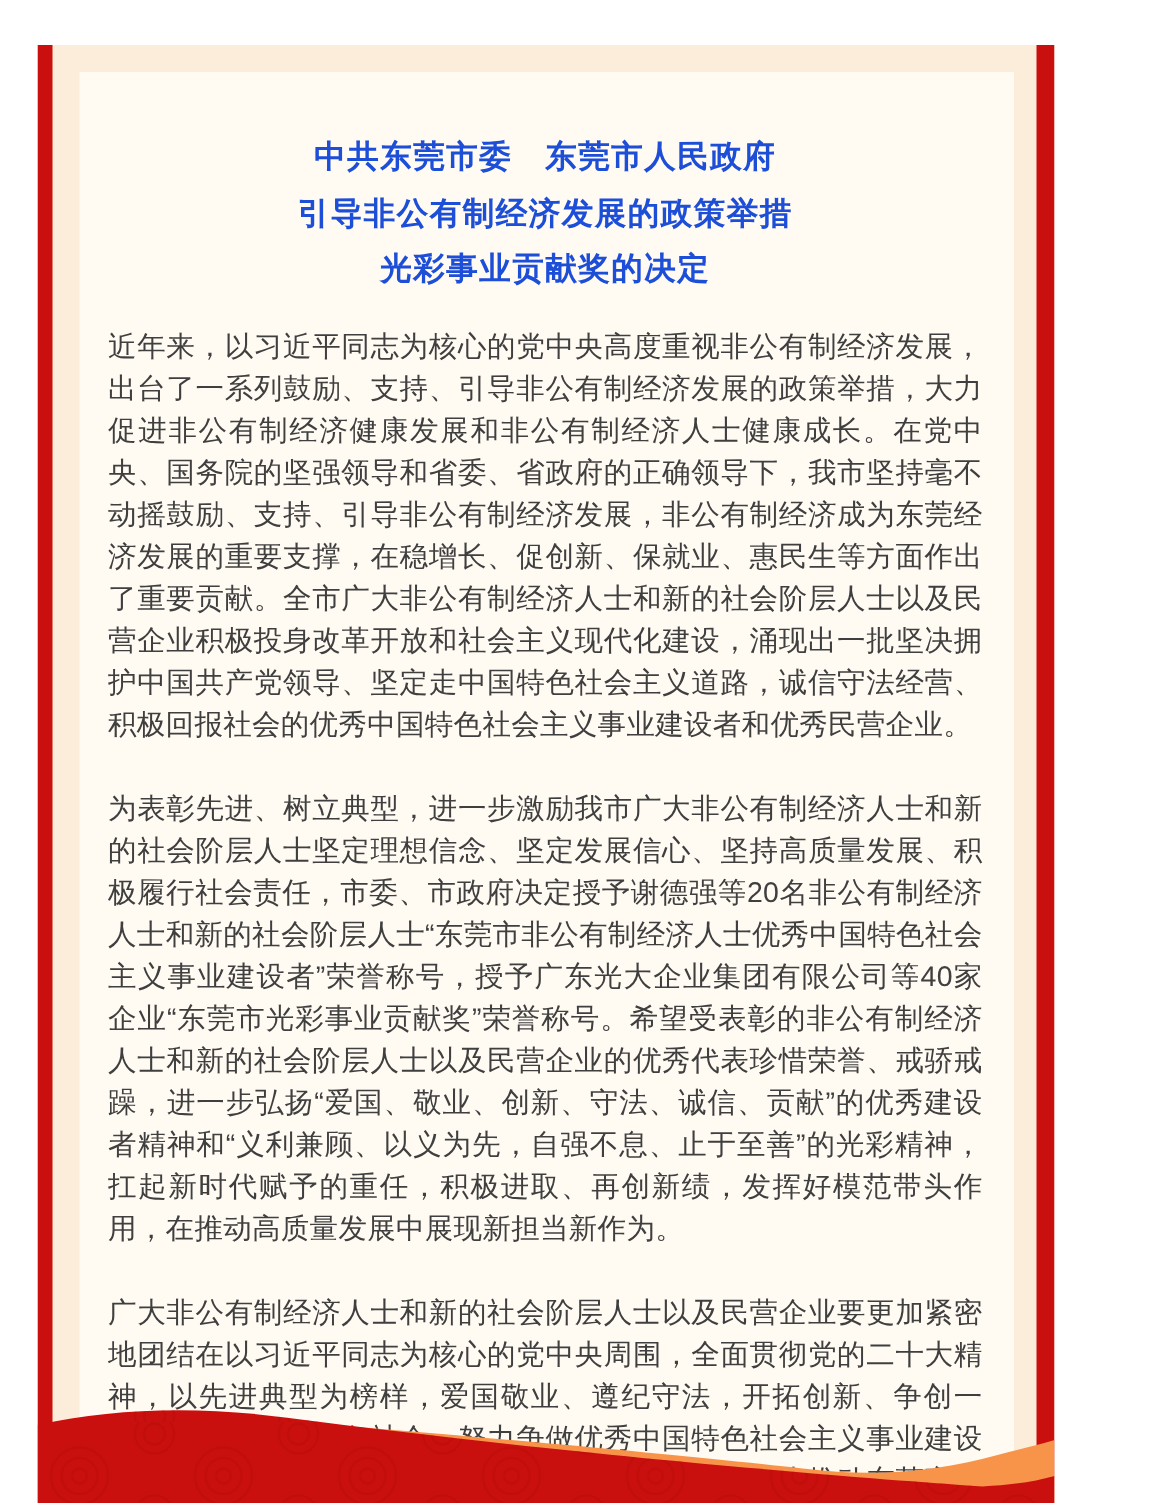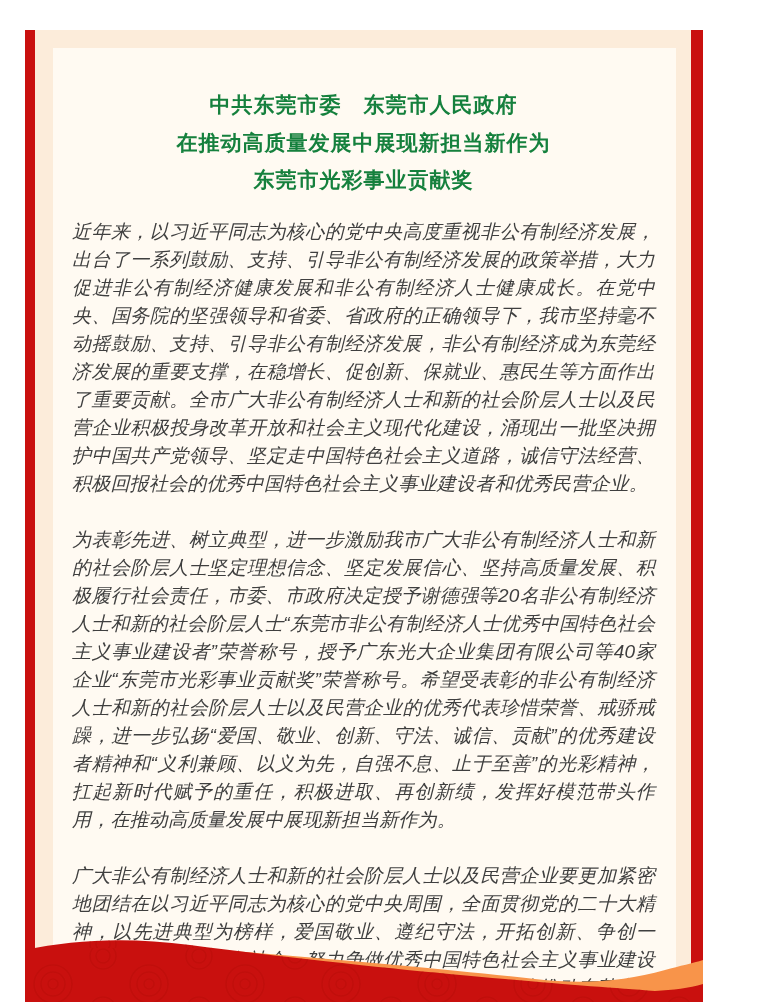--- a/index.html
+++ b/index.html
@@ -29,58 +29,58 @@
     top: 18px; bottom: 0;
     background: #fffaf2;
   }
   .content {
     position: absolute;
     left: 19px; right: 21px; top: 0;
   }
   .doc-title {
     margin-top: 38px;
     text-align: center;
-    color: #15803d;
+    color: #1d4ed8;
     font-weight: 700;
     font-size: 21px;
     line-height: 37.5px;
     letter-spacing: 1px;
   }
   .doc-title .t-line { white-space: pre; }
   .doc-body {
     margin-top: 19px;
     color: #3f3f3f;
     font-size: 19px;
     line-height: 28px;
     text-align: justify;
     letter-spacing: 0.2px;
   }
-  .doc-body p { margin-bottom: 28px; font-style: italic; }
+  .doc-body p { margin-bottom: 28px; }
   .wave-footer {
     position: absolute;
     left: 0; bottom: 0;
     width: 678px; height: 120px;
   }
   .wave-footer svg { display: block; width: 678px; height: 120px; }
 </style>
 </head>
 <body>
 
 <div class="page-card">
 
   <div class="side-strip left"></div>
   <div class="side-strip right"></div>
 
   <div class="inner-card">
     <div class="content">
 
       <div class="doc-title">
         <div class="t-line">中共东莞市委　东莞市人民政府</div>
-        <div class="t-line">在推动高质量发展中展现新担当新作为</div>
-        <div class="t-line">东莞市光彩事业贡献奖</div>
+        <div class="t-line">引导非公有制经济发展的政策举措</div>
+        <div class="t-line">光彩事业贡献奖的决定</div>
       </div>
 
       <div class="doc-body">
         <p>近年来，以习近平同志为核心的党中央高度重视非公有制经济发展，出台了一系列鼓励、支持、引导非公有制经济发展的政策举措，大力促进非公有制经济健康发展和非公有制经济人士健康成长。在党中央、国务院的坚强领导和省委、省政府的正确领导下，我市坚持毫不动摇鼓励、支持、引导非公有制经济发展，非公有制经济成为东莞经济发展的重要支撑，在稳增长、促创新、保就业、惠民生等方面作出了重要贡献。全市广大非公有制经济人士和新的社会阶层人士以及民营企业积极投身改革开放和社会主义现代化建设，涌现出一批坚决拥护中国共产党领导、坚定走中国特色社会主义道路，诚信守法经营、积极回报社会的优秀中国特色社会主义事业建设者和优秀民营企业。</p>
         <p>为表彰先进、树立典型，进一步激励我市广大非公有制经济人士和新的社会阶层人士坚定理想信念、坚定发展信心、坚持高质量发展、积极履行社会责任，市委、市政府决定授予谢德强等20名非公有制经济人士和新的社会阶层人士“东莞市非公有制经济人士优秀中国特色社会主义事业建设者”荣誉称号，授予广东光大企业集团有限公司等40家企业“东莞市光彩事业贡献奖”荣誉称号。希望受表彰的非公有制经济人士和新的社会阶层人士以及民营企业的优秀代表珍惜荣誉、戒骄戒躁，进一步弘扬“爱国、敬业、创新、守法、诚信、贡献”的优秀建设者精神和“义利兼顾、以义为先，自强不息、止于至善”的光彩精神，扛起新时代赋予的重任，积极进取、再创新绩，发挥好模范带头作用，在推动高质量发展中展现新担当新作为。</p>
         <p>广大非公有制经济人士和新的社会阶层人士以及民营企业要更加紧密地团结在以习近平同志为核心的党中央周围，全面贯彻党的二十大精神，以先进典型为榜样，爱国敬业、遵纪守法，开拓创新、争创一流，勇于担当、服务社会，努力争做优秀中国特色社会主义事业建设者，不断促进我市经济高质量发展和社会和谐稳定，为推动东莞高质量发展再上新台阶作出新的更大贡献！</p>
       </div>
 
     </div>
   </div>

